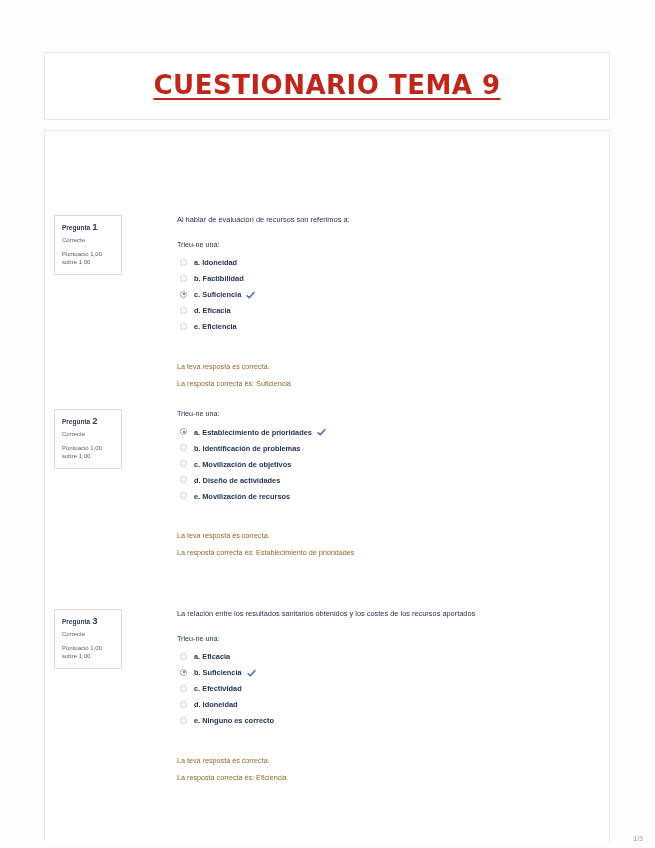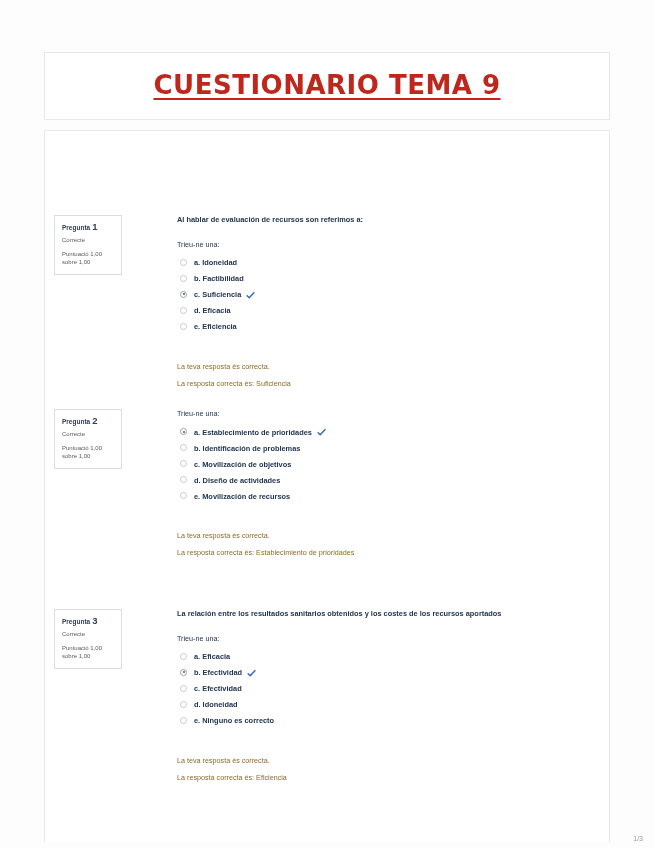--- a/index.html
+++ b/index.html
@@ -109,21 +109,21 @@
   }
 
   .q-body {
     position: absolute;
     left: 132px;
     top: 0;
     width: 420px;
   }
   .q-stem {
     font-size: 7.4px;
-    font-weight: bold;
+    font-weight: normal;
     color: #22354f;
     line-height: 1.3;
     margin-bottom: 15px;
     white-space: nowrap;
   }
   .q-prompt {
     font-size: 7.2px;
     font-weight: normal;
     color: #22354f;
     margin-bottom: 6px;
@@ -305,21 +305,21 @@
           <div class="q-body">
             <div class="q-stem">La relación entre los resultados sanitarios obtenidos y los costes de los recursos aportados</div>
             <div class="q-prompt">Trieu-ne una:</div>
             <ul class="answers">
               <li class="answer">
                 <span class="radio"></span>
                 <span class="answer-label">a. Eficacia</span>
               </li>
               <li class="answer">
                 <span class="radio checked"></span>
-                <span class="answer-label">b. Efectividad</span>
+                <span class="answer-label">b. Suficiencia</span>
                 <span class="check-icon"><svg width="9" height="9" viewBox="0 0 12 12" aria-hidden="true">
                     <path d="M1.5 6.3 L4.3 9.1 L10.5 2.2" fill="none" stroke="#3a6bc4" stroke-width="2" stroke-linecap="round" stroke-linejoin="round"></path>
                   </svg></span>
               </li>
               <li class="answer">
                 <span class="radio"></span>
                 <span class="answer-label">c. Efectividad</span>
               </li>
               <li class="answer">
                 <span class="radio"></span>

